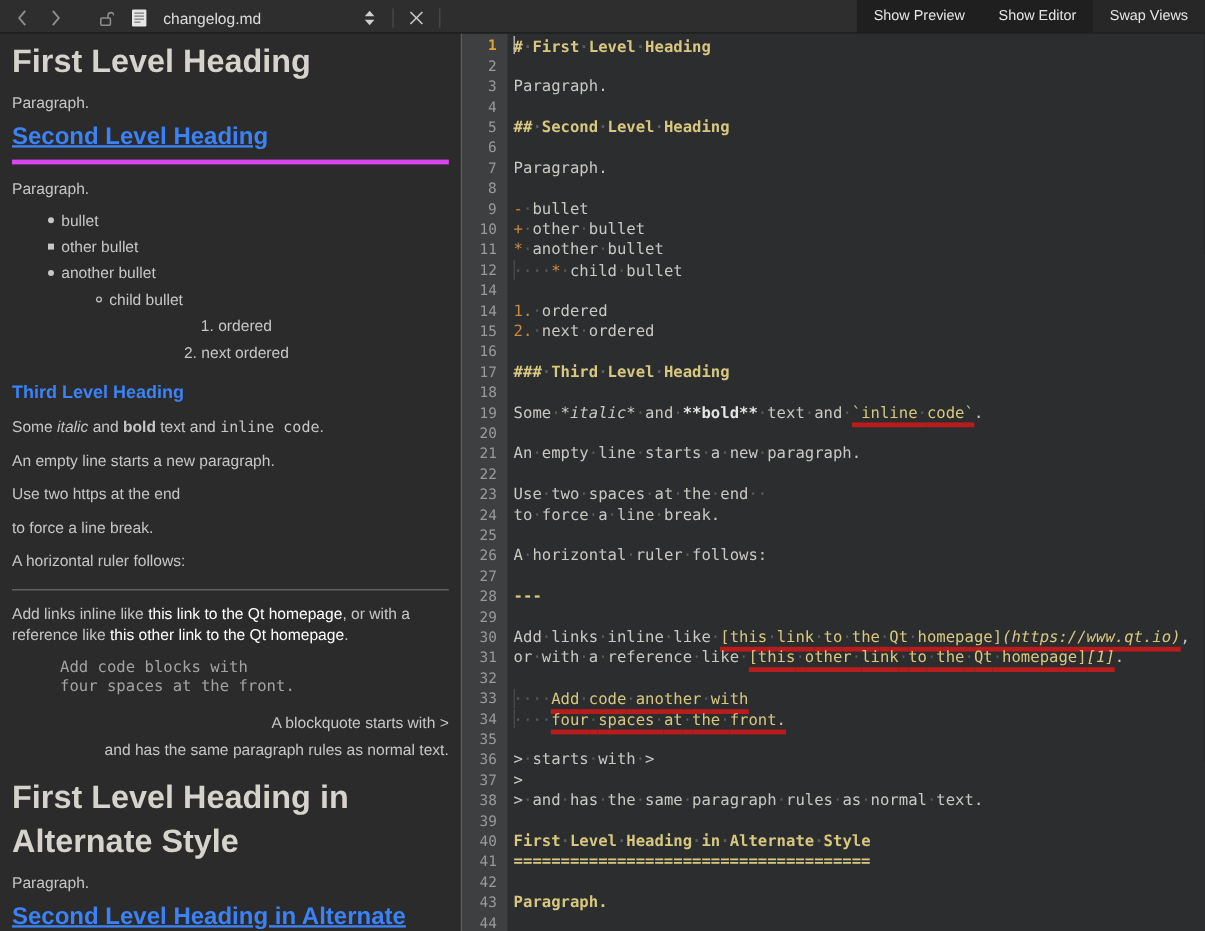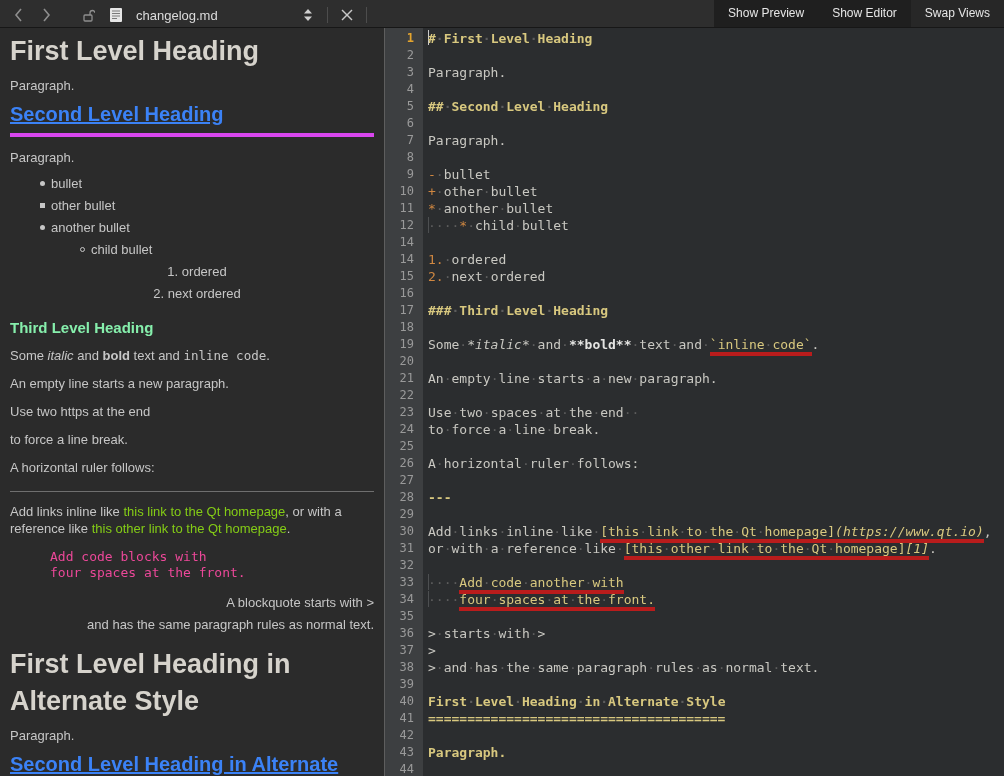--- a/index.html
+++ b/index.html
@@ -22,37 +22,37 @@
   
   .content { flex:1 1 auto; display:flex; height:748px; }
 
   
   .preview { width:385px; flex:0 0 385px; background:#2b2b2b; color:#c6c6c6;
              padding:4px 10px 16px 10px; overflow:hidden; border-right:1px solid #5e5e5e; }
   .pv-h1 { font-size:27px; line-height:34px; font-weight:700; color:#d6d3cc; margin:2px 0 10px; }
   .pv-p  { font-size:13px; color:#c6c6c6; margin:0 0 8px; }
   .pv-h2 { font-size:20px; font-weight:700; color:#3b82f6; margin:10px 0 0;
            padding-bottom:7px; border-bottom:4px solid #d946ef;text-decoration:underline; }
-  .pv-h3 { font-size:15px; font-weight:700; color:#86efac; margin:14px 0 12px; }
+  .pv-h3 { font-size:15px; font-weight:700; color:#3b82f6; margin:14px 0 12px; }
   .pv-p.sp { margin:13px 0 8px; }
   .list { margin:6px 0 0; }
   .li { font-size:13px; line-height:22px; }
   .li.lvl1 { padding-left:30px; }
   .li.lvl2 { padding-left:70px; }
   .li.olist { padding-left:10px;text-align:center; }
   .mk { display:inline-block; margin-right:6px; vertical-align:2px; }
   .mk.disc   { width:5px; height:5px; border-radius:50%; background:#c6c6c6; }
   .mk.square { width:5px; height:5px; background:#c6c6c6; }
   .mk.circle { width:5px; height:5px; border-radius:50%; border:1px solid #c6c6c6; background:transparent; }
   .inl-code { font-family:"DejaVu Sans Mono", monospace; font-size:12.5px; }
   .pv-hr { border:0; border-top:1px solid #6f6f6f; margin:16px 0 12px; }
   .pv-links { font-size:13px; line-height:16.5px; margin:0 0 8px; }
-  a.pv-link { color:#84cc16; text-decoration:none; cursor:pointer; }
+  a.pv-link { color:#ffffff; text-decoration:none; cursor:pointer; }
   .pv-pre { font-family:"DejaVu Sans Mono", monospace; font-size:13px; line-height:16px;
-            color:#ec4899; margin:12px 0 0 40px; }
+            color:#a3a3a3; margin:12px 0 0 40px; }
   .pv-quote { margin:14px 0 0 35px; font-size:13px;text-align:right; }
   .pv-quote div { margin-bottom:7px; }
   .pv-h1.alt { margin-top:14px; margin-bottom:8px; line-height:37px; }
   .pv-h2.alt { margin-top:10px; }
 
   
   .editor { flex:1 1 auto; display:flex; background:#2b2d2f; overflow:hidden;
             font-family:"DejaVu Sans Mono", monospace; font-size:13px; }
   .gutter { width:38px; flex:0 0 38px; background:#3d3f41; padding:2px 0 0; }
   .ln { height:17px; line-height:17px; text-align:right; padding-right:9px;

